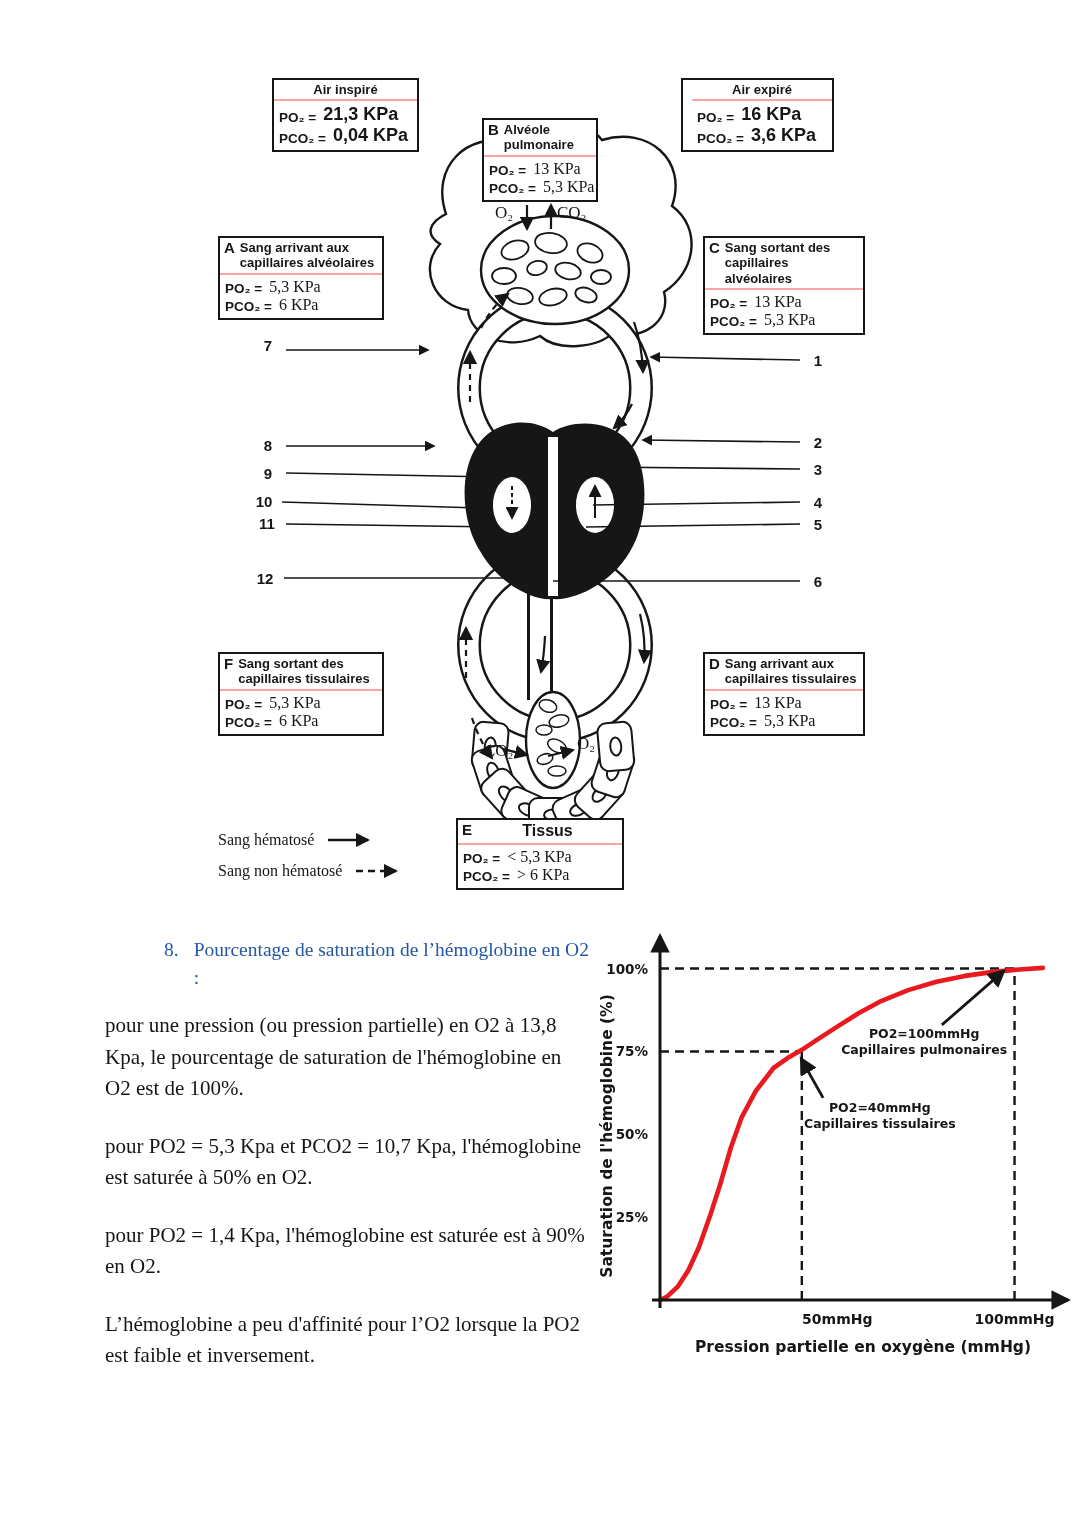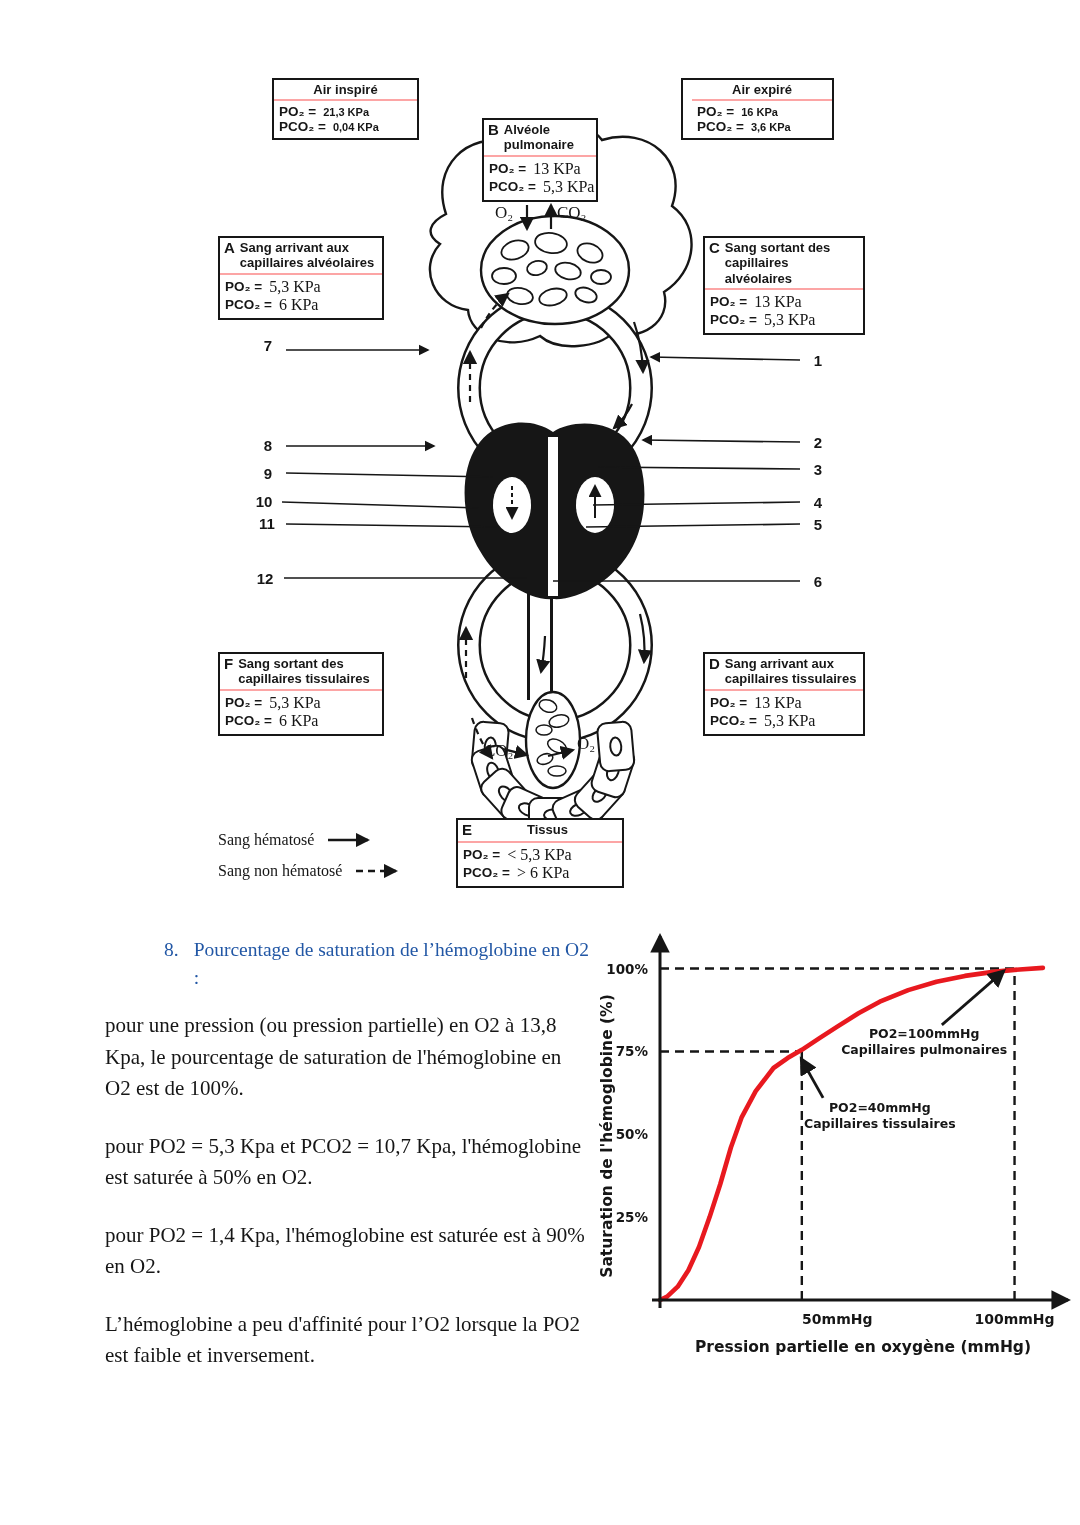--- a/index.html
+++ b/index.html
@@ -6,24 +6,24 @@
   #page{position:relative;width:1080px;height:1525px;background:#ffffff;overflow:hidden;
         font-family:"Liberation Serif",serif;color:#161616;}
   #art{position:absolute;left:0;top:0;z-index:1;}
   .box{position:absolute;z-index:3;background:#fff;border:2px solid #161616;}
   .box .hd{display:flex;align-items:flex-start;gap:5px;border-bottom:2px solid #fca5a5;
            padding:2px 4px 2px 4px;font-family:"Liberation Sans",sans-serif;font-weight:bold;}
   .box .hd .letter{font-size:15px;line-height:1.1;}
   .box .hd .t{font-size:13px;line-height:1.18;}
   .box .hd.center .t{flex:1;text-align:center;font-size:13px;}
   .box .rows{padding:3px 5px 4px 5px;}
-  .box .row{display:flex;align-items:center;gap:7px;white-space:nowrap;}
+  .box .row{display:flex;align-items:flex-end;gap:7px;white-space:nowrap;}
   .box .row .lb{font-family:"Liberation Sans",sans-serif;font-weight:bold;font-size:13.5px;}
   .box .row .val{font-size:16px;}
-  .box.boldvals .row .val{font-family:"Liberation Sans",sans-serif;font-weight:bold;font-size:11px;}
+  .box.boldvals .row .val{font-family:"Liberation Sans",sans-serif;font-weight:bold;font-size:18px;}
   .num{position:absolute;z-index:3;transform:translate(-50%,-50%);
        font-family:"Liberation Sans",sans-serif;font-weight:bold;font-size:15px;}
   .gas{position:absolute;z-index:3;font-size:17px;}
   #legend{position:absolute;left:218px;top:824px;z-index:3;font-size:16px;}
   #legend .lrow{display:flex;align-items:center;gap:12px;height:31px;}
   #heading{position:absolute;left:164px;top:936px;width:432px;z-index:3;
            display:flex;gap:15px;font-size:19.5px;line-height:1.45;}
   #paras{position:absolute;left:105px;top:1010px;width:484px;z-index:3;
          font-size:21px;line-height:1.5;}
   #paras p{margin:0 0 26px 0;}
@@ -309,21 +309,21 @@
       <div class="row">
           <span class="lb">PCO₂ =</span>
           <span class="val">5,3 KPa</span>
         </div>
     </div>
   </div>
 
   <div class="box" style="left:456px;top:818px;width:164px;">
     <div class="hd">
         <span class="letter">E</span>
-        <span class="t" style="flex:1;text-align:center;font-size:13px;">Tissus</span>
+        <span class="t" style="flex:1;text-align:center;font-size:16px;">Tissus</span>
       </div>
     <div class="rows">
       <div class="row">
           <span class="lb">PO₂ =</span>
           <span class="val">&lt; 5,3 KPa</span>
         </div>
       <div class="row">
           <span class="lb">PCO₂ =</span>
           <span class="val">&gt; 6 KPa</span>
         </div>

